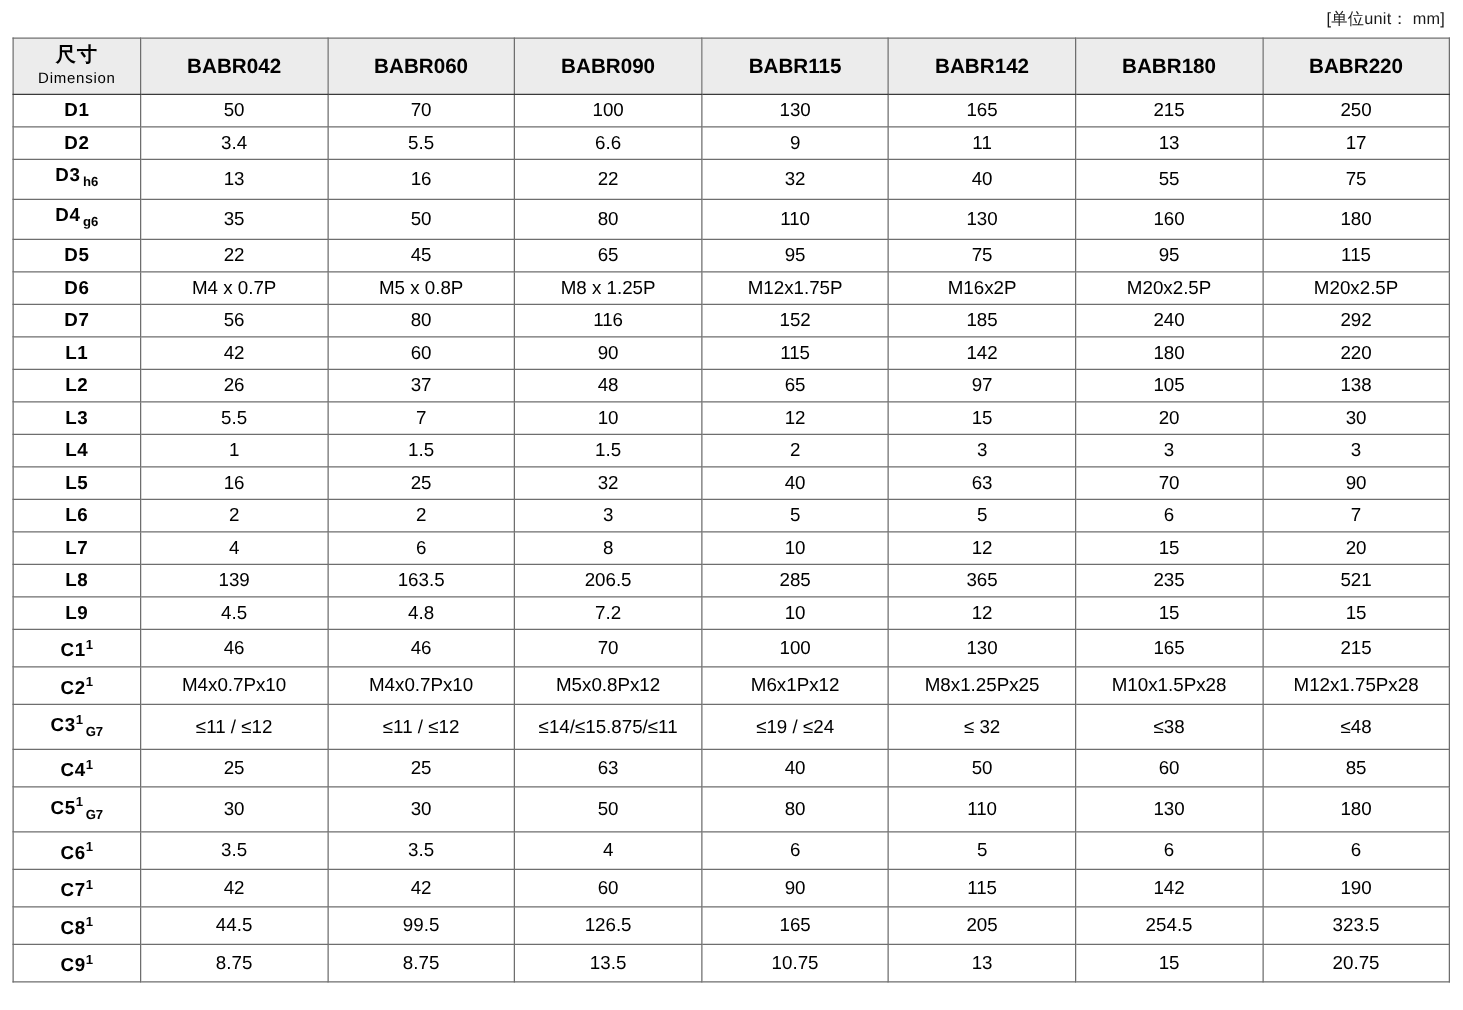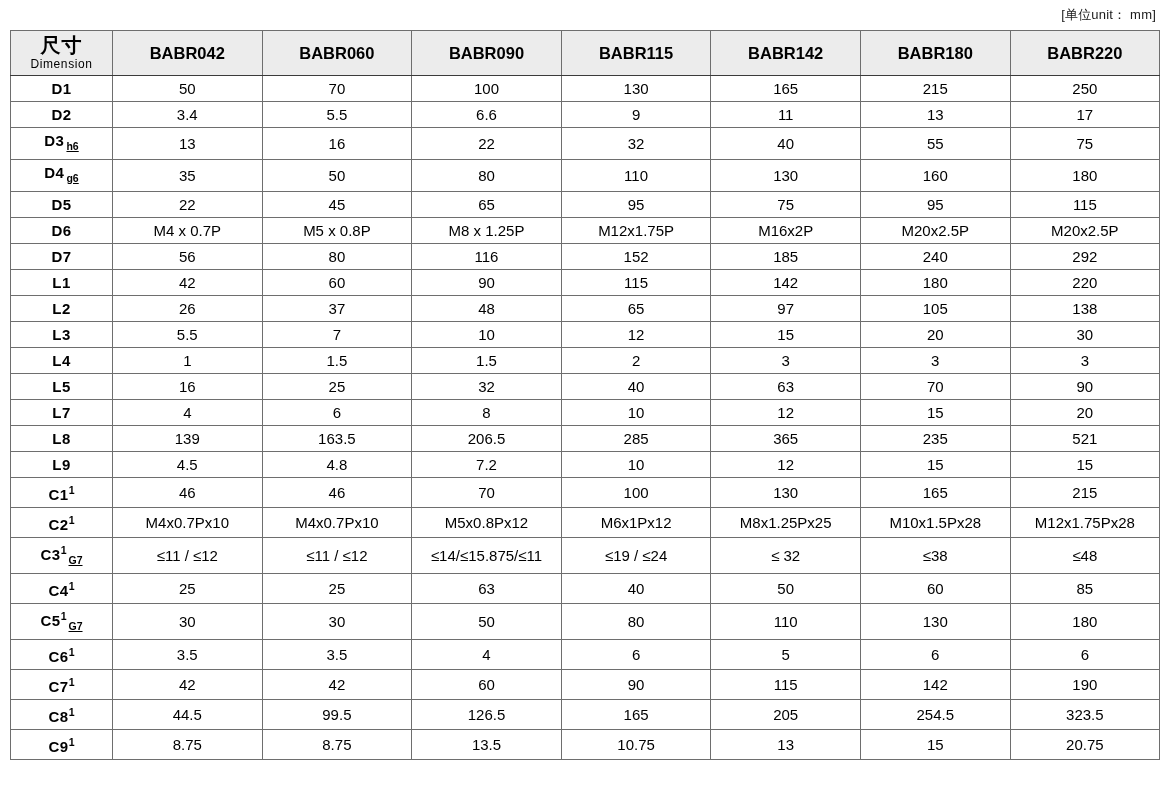--- a/index.html
+++ b/index.html
@@ -64,21 +64,21 @@
     background: #ececec;
     height: 44px;
     line-height: 1.15;
     font-weight: bold;
     font-size: 16.5px;
     border-bottom: 1.5px solid #3a3a3a;
   }
 
   .dim-head-cn {
     display: block;
-    font-size: 20px;
+    font-size: 16px;
     font-weight: bold;
     letter-spacing: 1px;
   }
   .dim-head-en {
     display: block;
     font-size: 12px;
     font-weight: normal;
     letter-spacing: 0.6px;
     margin-top: 1px;
   }
@@ -87,21 +87,20 @@
     font-weight: bold;
     font-size: 17px;
     letter-spacing: 0.5px;
   }
   td.dim .sub {
     font-size: 10.5px;
     font-weight: bold;
     vertical-align: sub;
     margin-left: 2px;
     letter-spacing: 0;
-    text-decoration: underline;
   }
   td.dim .sup {
     font-size: 10.5px;
     font-weight: bold;
     vertical-align: super;
     margin-left: 0px;
     letter-spacing: 0;
   }
 </style>
 </head>
@@ -253,20 +252,30 @@
           <td class="dim"><span>L5</span></td>
           <td>16</td>
           <td>25</td>
           <td>32</td>
           <td>40</td>
           <td>63</td>
           <td>70</td>
           <td>90</td>
         </tr>
         <tr>
+          <td class="dim"><span>L6</span></td>
+          <td>2</td>
+          <td>2</td>
+          <td>3</td>
+          <td>5</td>
+          <td>5</td>
+          <td>6</td>
+          <td>7</td>
+        </tr>
+        <tr>
           <td class="dim"><span>L7</span></td>
           <td>4</td>
           <td>6</td>
           <td>8</td>
           <td>10</td>
           <td>12</td>
           <td>15</td>
           <td>20</td>
         </tr>
         <tr>

